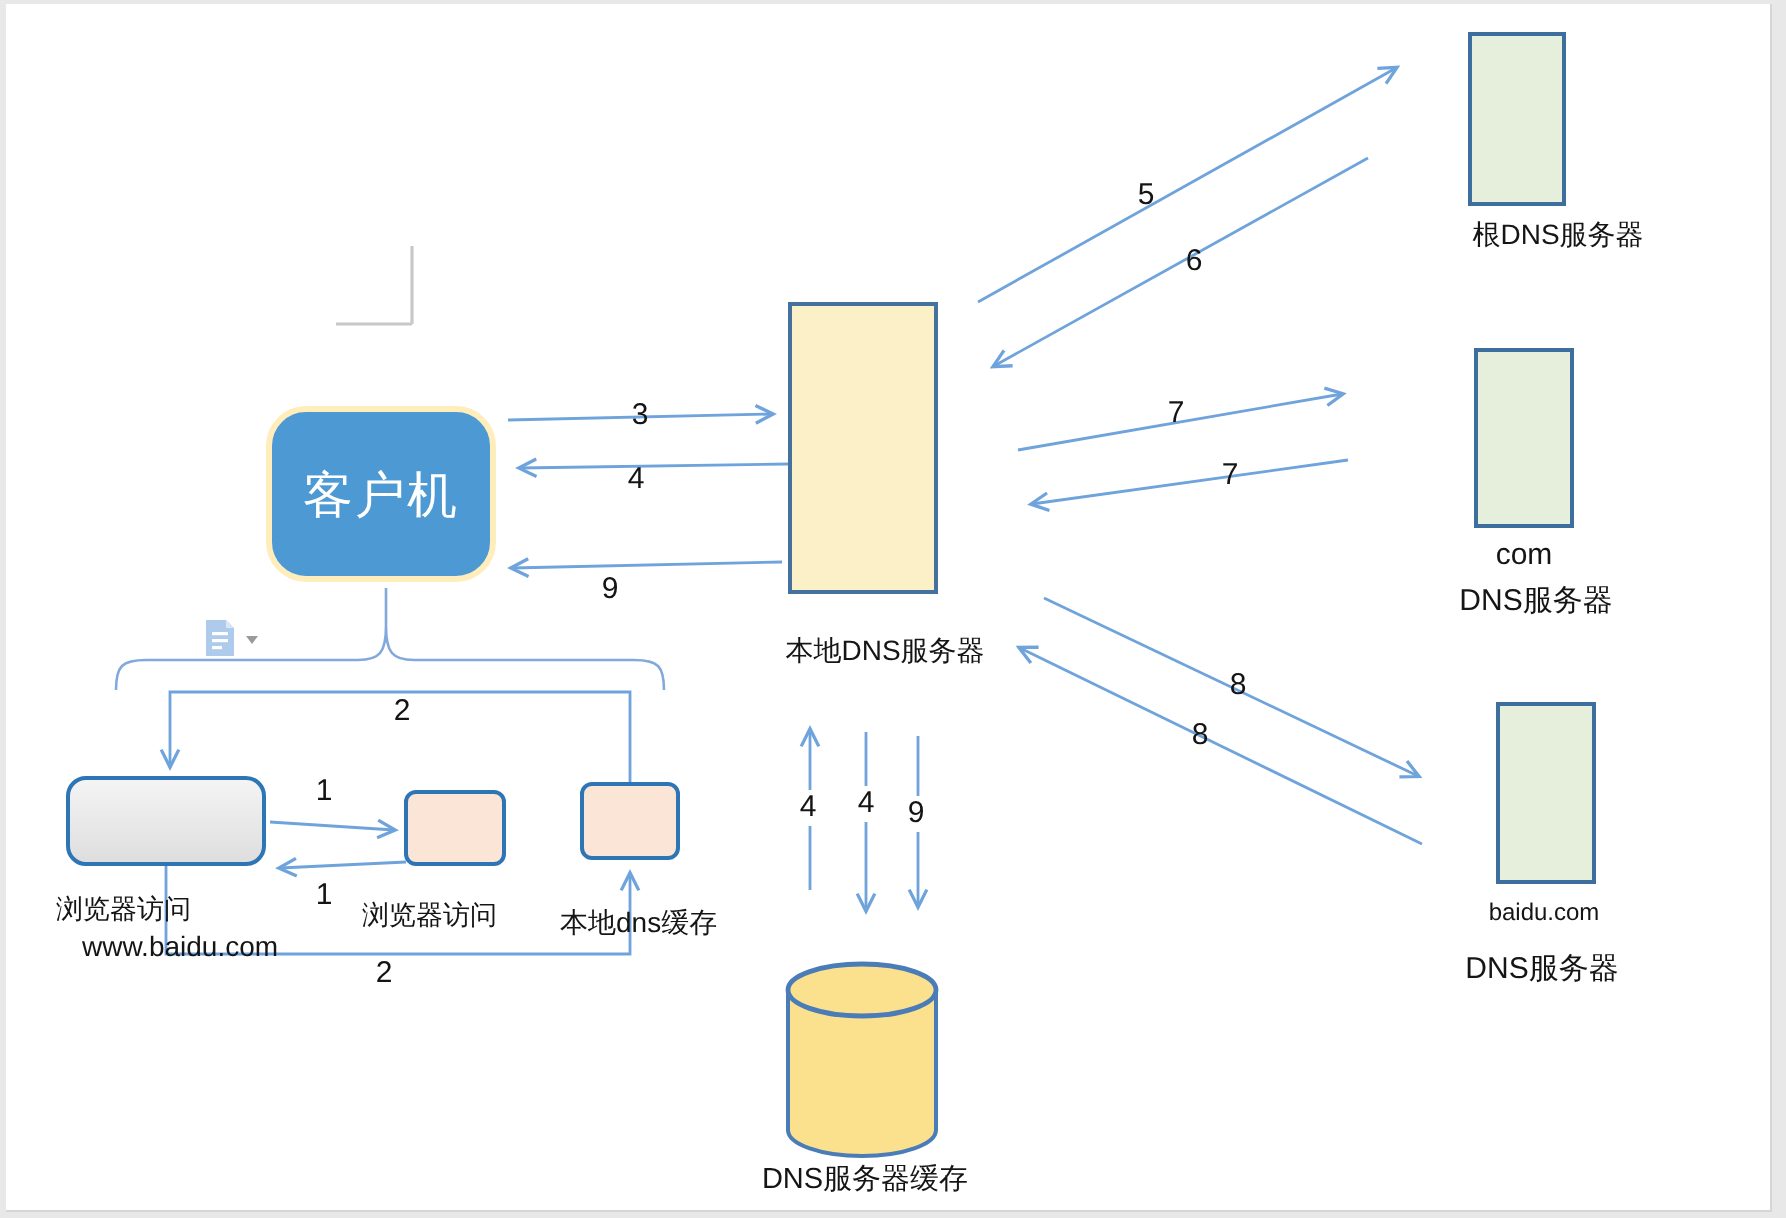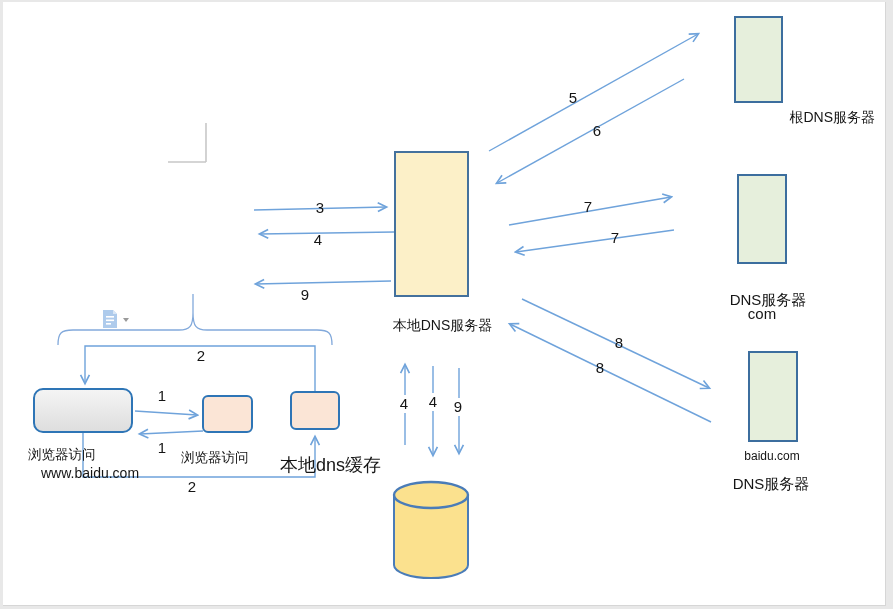--- a/index.html
+++ b/index.html
@@ -85,49 +85,53 @@
       <polyline points="83,433 83,477 315,477 315,437" marker-end="url(#arw)"></polyline>
     </g>
 
     <g stroke="#82a9db" stroke-width="1.3" fill="none">
       <line x1="193" y1="294" x2="193" y2="313"></line>
       <path d="M58,345 C58,333 61,330 73,330 L179,330 C190,330 193,326 193,313
                C193,326 196,330 207,330 L317,330 C329,330 332,333 332,345"></path>
     </g>
   </svg>
 
+  <div class="node client">
+    <span>客户机</span>
+  </div>
 
   <div class="node localdns"></div>
   <div class="lbl ctr" style="left:385px;top:317px;width:115px;text-align:center;">本地DNS服务器</div>
 
   <div class="node green root"></div>
-  <div class="lbl ctr" style="left:767px;top:109px;width:108px;text-align:right;">根DNS服务器</div>
+  <div class="lbl ctr" style="left:725px;top:109px;width:108px;">根DNS服务器</div>
 
   <div class="node green combox"></div>
-  <div class="lbl ctr" style="left:712px;top:269px;width:100px;font-size:15px;margin-top:36px;">com</div>
+  <div class="lbl ctr" style="left:712px;top:269px;width:100px;font-size:15px;">com</div>
   <div class="lbl ctr" style="left:718px;top:291px;width:100px;font-size:15px;">DNS服务器</div>
 
   <div class="node green baidubox"></div>
   <div class="lbl ctr" style="left:722px;top:449px;width:100px;font-size:12px;">baidu.com</div>
   <div class="lbl ctr" style="left:721px;top:475px;width:100px;font-size:15px;">DNS服务器</div>
 
   <div class="node grayrounded"></div>
   <div class="lbl" style="left:28px;top:446px;font-size:13.5px;">浏览器访问</div>
   <div class="lbl" style="left:41px;top:465px;">www.baidu.com</div>
 
   <div class="node peach bcache"></div>
   <div class="lbl" style="left:181px;top:449px;font-size:13.5px;">浏览器访问</div>
 
   <div class="node peach ldcache"></div>
-  <div class="lbl" style="left:280px;top:453px;font-size:18px;">本地dns缓存</div>
+  <div class="lbl" style="left:280px;top:453px;font-size:14px;">本地dns缓存</div>
 
   <svg style="position:absolute;left:391px;top:479px;" width="80" height="104" viewBox="0 0 80 104">
     <path d="M3,16 L3,86 A37,13 0 0 0 77,86 L77,16" fill="#fbe18e" stroke="#4a7cb8" stroke-width="2"></path>
     <ellipse cx="40" cy="16" rx="37" ry="13" fill="#fbe18e" stroke="#4a7cb8" stroke-width="2.4"></ellipse>
   </svg>
+  <div class="lbl ctr" style="left:370px;top:580px;width:125px;font-size:14.5px;">DNS服务器缓存</div>
 
   <div class="icon-wrap">
     <svg width="34" height="22" viewBox="0 0 34 22">
       <g>
         <path d="M5,1 h10 l4,4 v14 h-14 z" fill="#aecbec"></path>
         <path d="M15,1 l4,4 h-4 z" fill="#d8e6f6"></path>
         <rect x="8" y="7" width="8" height="1.6" fill="#ffffff"></rect>
         <rect x="8" y="10.5" width="8" height="1.6" fill="#ffffff"></rect>
         <rect x="8" y="14" width="5" height="1.6" fill="#ffffff"></rect>
       </g>

